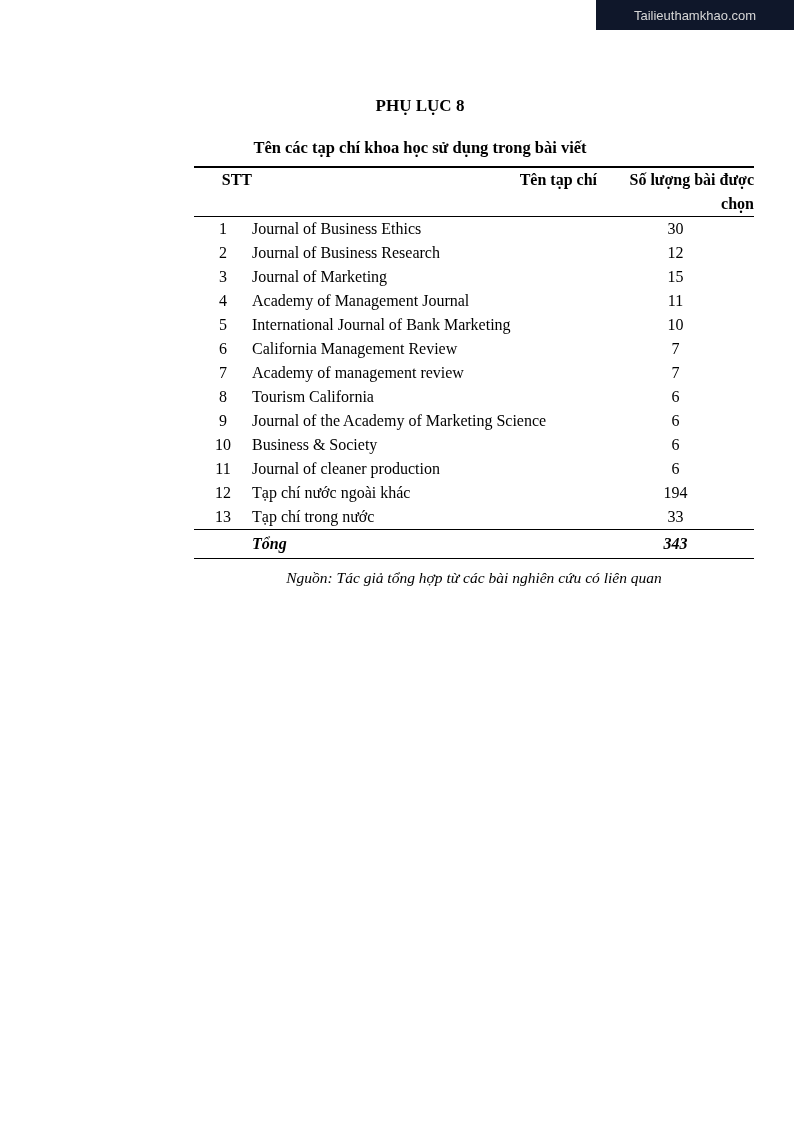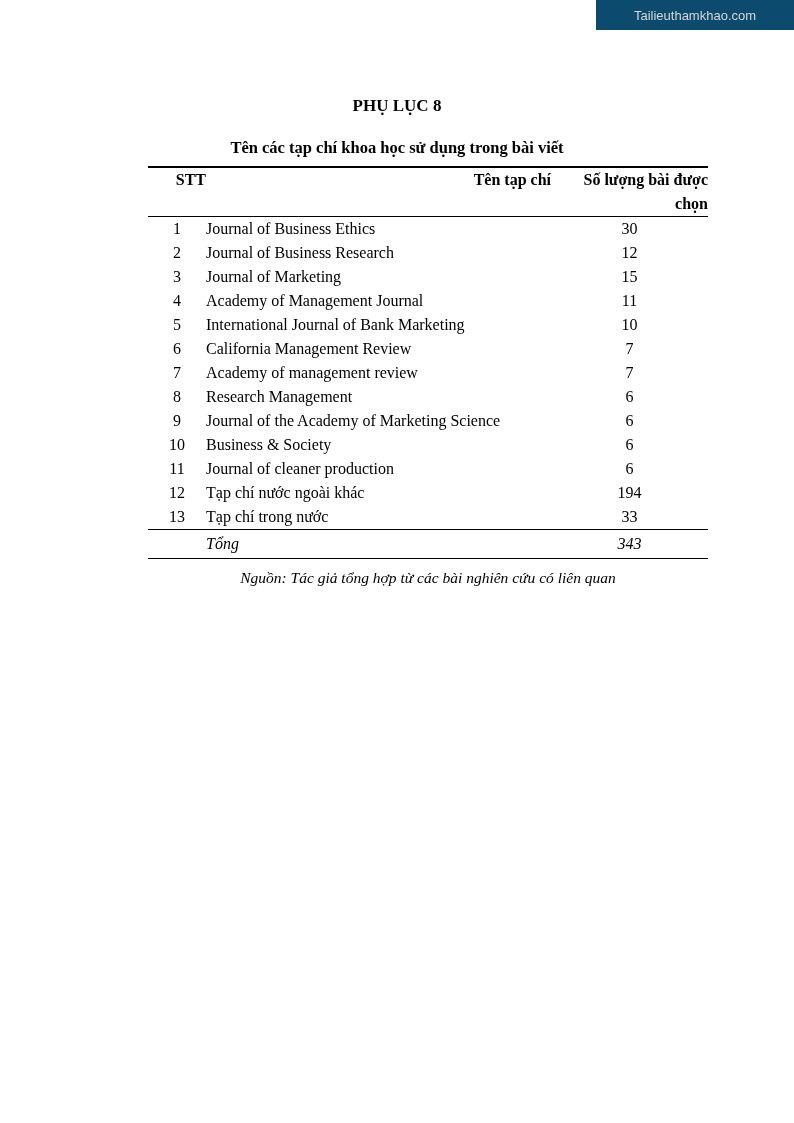--- a/index.html
+++ b/index.html
@@ -12,32 +12,33 @@
     color: #000;
     position: relative;
     overflow: hidden;
   }
   .watermark-bar {
     position: absolute;
     top: 0;
     right: 0;
     width: 198px;
     height: 30px;
-    background: #0c4a6e;
+    background: #0f172a;
     display: flex;
     align-items: center;
     justify-content: center;
   }
   .watermark-bar span {
     color: #d8d8d8;
     font-family: "Liberation Sans", sans-serif;
     font-size: 13px;
   }
   .content {
     padding-top: 96px;
+    padding-left: 46px;
   }
   .doc-title {
     text-align: center;
     font-weight: bold;
     font-size: 17px;
     margin: 0 0 22px 0;
   }
   .table-title {
     text-align: center;
     font-weight: bold;
@@ -70,20 +71,21 @@
   td.cell-stt  { text-align: center; }
   td.cell-name { text-align: justify; padding-right: 28px; }
   th.head-cnt  { padding-left: 18px; padding-right: 18px; }
   td.cell-cnt  { text-align: center; }
   tr.total-row td {
     border-top: 1px solid #000;
     border-bottom: 1px solid #000;
     font-style: italic;
     padding-top: 2px;
     padding-bottom: 2px;
+    font-weight: bold;
   }
   .source-note {
     font-style: italic;
     font-size: 15.5px;
     text-align: center;
     width: 560px;
     margin: 10px 0 0 148px;
   }
   .page-number {
     position: absolute;
@@ -153,21 +155,21 @@
           <td class="cell-name">California Management Review</td>
           <td class="cell-cnt">7</td>
         </tr>
         <tr>
           <td class="cell-stt">7</td>
           <td class="cell-name">Academy of management review</td>
           <td class="cell-cnt">7</td>
         </tr>
         <tr>
           <td class="cell-stt">8</td>
-          <td class="cell-name">Research Management</td>
+          <td class="cell-name">Tourism California</td>
           <td class="cell-cnt">6</td>
         </tr>
         <tr>
           <td class="cell-stt">9</td>
           <td class="cell-name">Journal of the Academy of Marketing Science</td>
           <td class="cell-cnt">6</td>
         </tr>
         <tr>
           <td class="cell-stt">10</td>
           <td class="cell-name">Business &amp; Society</td>

